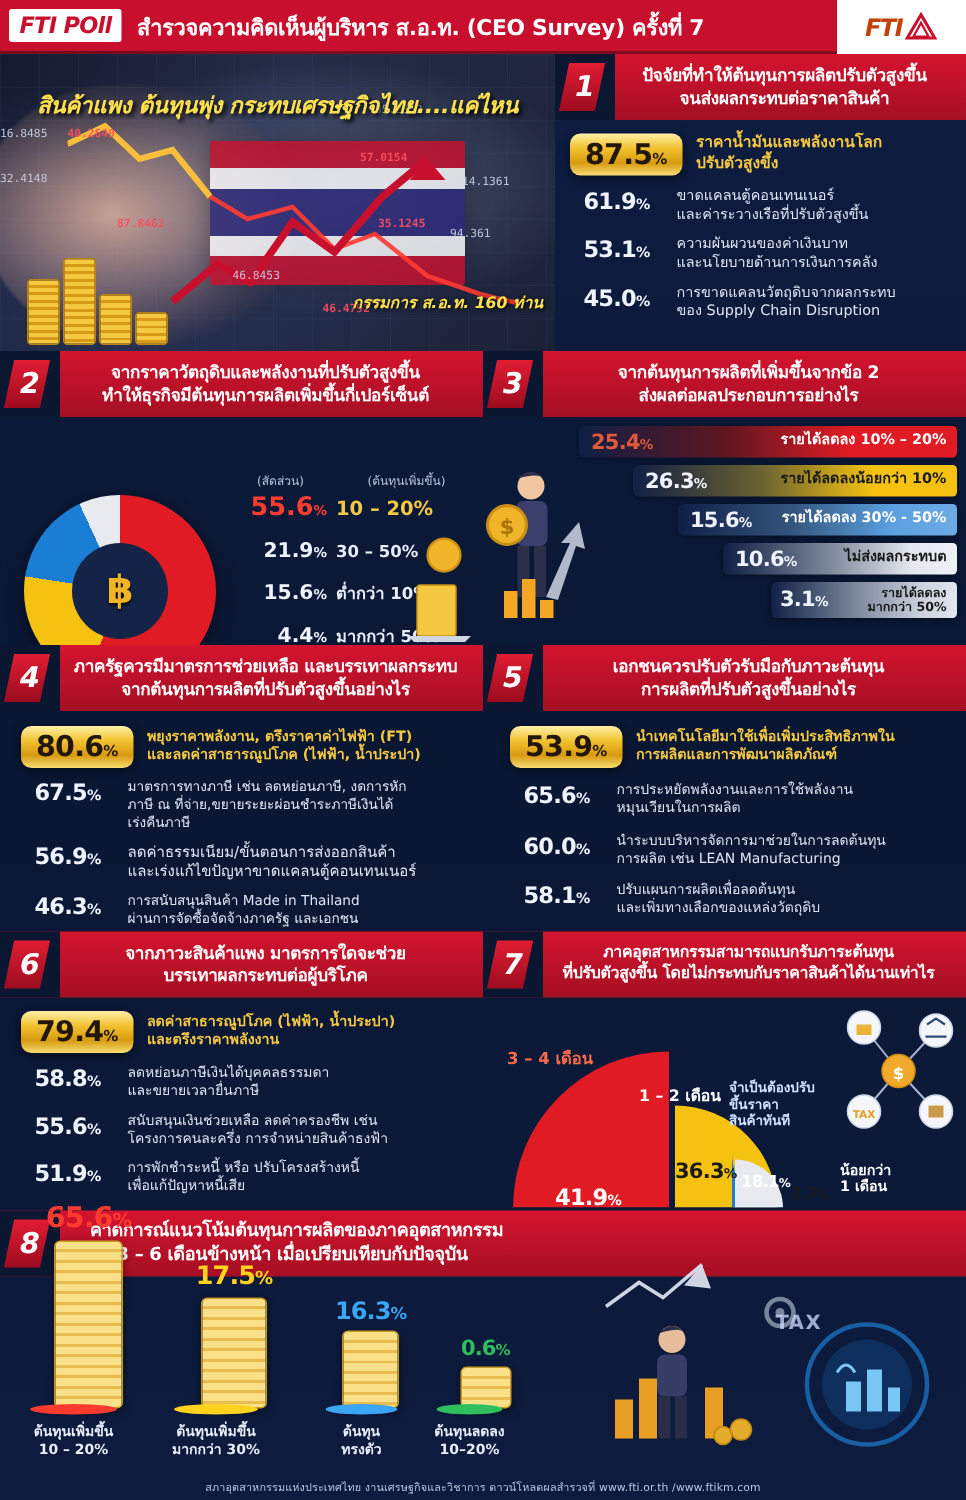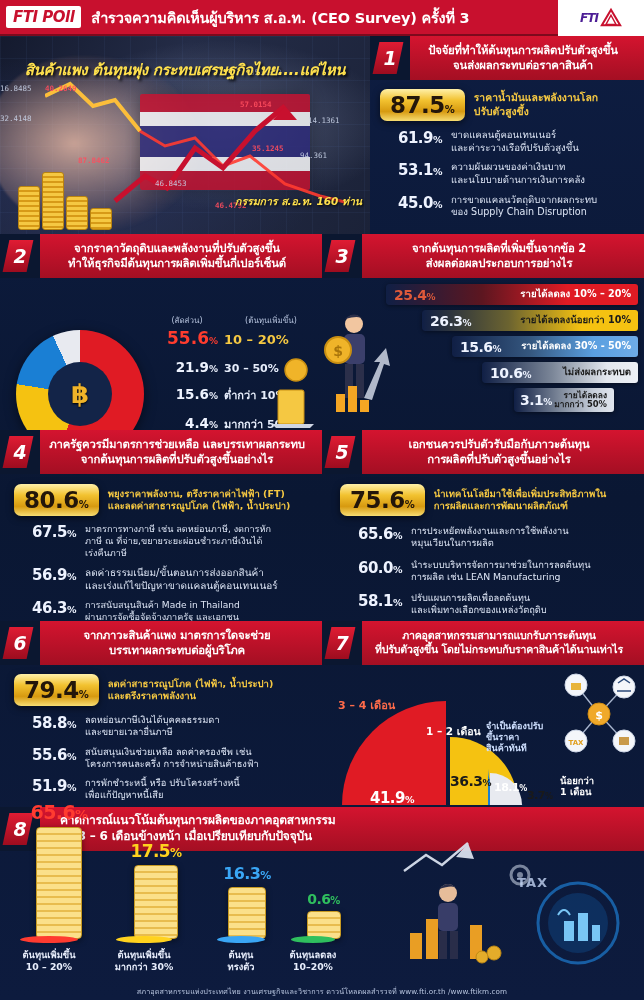--- a/index.html
+++ b/index.html
@@ -16,21 +16,21 @@
   
   .topbar { height: 36px; background: #c8102e; display: flex; align-items: center;
             position: relative; border-bottom: 2px solid #7d0a1d; }
   .poll-badge { margin-left: 6px; background: #fff; color: #c8102e; font-weight: 900;
                 font-size: 15px; padding: 2px 7px; letter-spacing: -0.5px;
                 font-style: italic; border-radius: 2px; }
   .topbar-title { color: #fff; font-weight: 700; font-size: 14.5px; margin-left: 10px;
                   white-space: nowrap; letter-spacing: -0.2px; }
   .fti-logo { position: absolute; right: 0; top: 0; height: 36px; width: 86px;
               background: #fff; display: flex; align-items: center; justify-content: center; gap: 2px; }
-  .fti-txt { color: #4c1d95; font-weight: 900; font-style: italic; font-size: 12px; letter-spacing: -1px; }
+  .fti-txt { color: #c2410c; font-weight: 900; font-style: italic; font-size: 16px; letter-spacing: -1px; }
 
   
   .hero { position: relative; height: 198px; width: 370px; overflow: hidden;
           background: #1a1f33; }
   .hero-bg { position: absolute; inset: 0;
       background:
         radial-gradient(ellipse at 60% 45%, rgba(150,160,190,.45), transparent 55%),
         radial-gradient(ellipse at 20% 70%, rgba(40,50,90,.8), transparent 60%),
         linear-gradient(120deg,#141a2e 0%,#242c47 40%,#1b2238 100%); }
   .hero-grid { position: absolute; inset: 0; opacity: .35;
@@ -72,25 +72,25 @@
          font-size: 11.4px; line-height: 1.32; padding-right: 8px; letter-spacing: -0.2px; }
 
   .row2 { display: flex; width: 644px; }
   .col { width: 322px; position: relative; }
 
   
   .gold-pill { display:inline-flex; align-items:baseline; justify-content:center;
       background: linear-gradient(180deg,#fff0a8 0%,#f2c230 35%,#d79a10 70%,#f7dd72 100%);
       color: #23160a; font-weight: 900; border-radius: 7px; padding: 3px 10px;
       box-shadow: 0 2px 7px rgba(0,0,0,.55); }
-  .gold-pill .n { font-size: 23px; letter-spacing: -0.5px; }
+  .gold-pill .n { font-size: 19px; letter-spacing: -0.5px; }
   .gold-pill .p { font-size: 10px; font-weight: 800; }
   .gold-text { color: #f5c842; font-weight: 800; font-size: 10.4px; line-height: 1.3; }
   .pct { color: #eef3ff; font-weight: 800; font-size: 15px; letter-spacing: -0.5px;
-         text-align: right; white-space: nowrap; }
+         text-align: center; white-space: nowrap; }
   .pct .p { font-size: 9.5px; font-weight: 700; }
   .desc { color: #dde5f5; font-size: 9.6px; line-height: 1.32; }
   .listrow { display: flex; gap: 9px; align-items: flex-start; margin-bottom: 7px; }
   .listrow .pct { width: 62px; flex: 0 0 62px; }
 
   
   .donut-wrap { position: absolute; left: 16px; top: 52px; width: 128px; height: 128px; }
   .donut { width: 128px; height: 128px; border-radius: 50%;
            box-shadow: 0 3px 12px rgba(0,0,0,.5); }
   .donut-hole { position: absolute; left: 32px; top: 32px; width: 64px; height: 64px;
@@ -138,21 +138,21 @@
   .s8-art { position: absolute; right: 8px; bottom: 38px; width: 250px; height: 140px; opacity:.95; }
   .tax-badge { position:absolute; color:#cfe0ff; font-weight:900; font-size:13px; opacity:.75; letter-spacing:1px;}
 </style>
 </head>
 <body>
 
 <div class="page">
 
   <div class="topbar">
     <div class="poll-badge">FTI POll</div>
-    <div class="topbar-title">สำรวจความคิดเห็นผู้บริหาร ส.อ.ท. (CEO Survey) ครั้งที่ 3</div>
+    <div class="topbar-title">สำรวจความคิดเห็นผู้บริหาร ส.อ.ท. (CEO Survey) ครั้งที่ 7</div>
     <div class="fti-logo">
       <span class="fti-txt">FTI</span>
       <svg width="22" height="22" viewBox="0 0 24 24">
         <polygon points="12,3 22,20 2,20" fill="none" stroke="#c8102e" stroke-width="2.2"></polygon>
         <polygon points="12,9 17.5,19 6.5,19" fill="none" stroke="#c8102e" stroke-width="1.6"></polygon>
       </svg>
     </div>
   </div>
 
   <div class="row2">
@@ -172,21 +172,21 @@
         <div class="cstack" style="left:24px;height:58px"></div>
         <div class="cstack" style="left:48px;height:34px"></div>
         <div class="cstack" style="left:72px;height:22px"></div>
       </div>
       <div class="tick" style="left:250px;top:32px">35.2352</div>
       <div class="tick red" style="left:240px;top:64px">57.0154</div>
       <div class="tick" style="left:308px;top:80px">14.1361</div>
       <div class="tick" style="left:300px;top:115px">94.361</div>
       <div class="tick" style="left:155px;top:143px">46.8453</div>
       <div class="tick red" style="left:45px;top:48px">40.2649</div>
-      <div class="tick red" style="left:78px;top:120px">87.8462</div>
+      <div class="tick red" style="left:78px;top:108px">87.8462</div>
       <div class="tick red" style="left:252px;top:108px">35.1245</div>
       <div class="tick red" style="left:215px;top:165px">46.4792</div>
       <div class="tick" style="left:0px;top:48px">16.8485</div>
       <div class="tick" style="left:0px;top:78px">32.4148</div>
       <div class="hero-title">สินค้าแพง  ต้นทุนพุ่ง  กระทบเศรษฐกิจไทย....แค่ไหน</div>
       <div class="hero-sub">กรรมการ ส.อ.ท. 160 ท่าน</div>
     </div>
 
     <div class="col" style="width:274px">
       <div class="banner" style="width:274px">
@@ -305,21 +305,21 @@
           <span class="lbl" style="color:#1a1a1a">รายได้ลดลงน้อยกว่า 10%</span>
         </div>
         <div class="bar" style="width:186px;margin-left:80px;background:linear-gradient(90deg,#101f45 0%,#35577f 42%,#5a9fe0 76%,#6eabe6 100%)">
           <span class="bpct" style="left:8px"><span>15.6</span><span class="p">%</span></span>
           <span class="lbl">รายได้ลดลง 30% - 50%</span>
         </div>
         <div class="bar" style="width:156px;margin-left:110px;background:linear-gradient(90deg,#101f45 0%,#7b8698 45%,#e3e7ee 80%,#eef1f6 100%)">
           <span class="bpct" style="left:8px"><span>10.6</span><span class="p">%</span></span>
           <span class="lbl" style="color:#1a1a1a">ไม่ส่งผลกระทบต</span>
         </div>
-        <div class="bar" style="width:100px;margin-left:142px;height:24px;background:linear-gradient(90deg,#101f45 0%,#7b8698 45%,#c9d0dc 80%,#e1e6ee 100%)">
+        <div class="bar" style="width:124px;margin-left:142px;height:24px;background:linear-gradient(90deg,#101f45 0%,#7b8698 45%,#c9d0dc 80%,#e1e6ee 100%)">
           <span class="bpct" style="left:6px"><span>3.1</span><span class="p">%</span></span>
           <span class="lbl" style="color:#1a1a1a;font-size:8.4px;white-space:pre-line">รายได้ลดลง
 มากกว่า 50%</span>
         </div>
       </div>
     </div>
   </div>
 
   <div class="row2">
     <div class="banner half">
@@ -361,21 +361,21 @@
       </div>
       <div class="listrow">
         <div class="pct"><span>46.3</span><span class="p">%</span></div>
         <div class="desc" style="white-space:pre-line;font-size:9.1px">การสนับสนุนสินค้า Made in Thailand
 ผ่านการจัดซื้อจัดจ้างภาครัฐ และเอกชน</div>
       </div>
     </div>
     <div class="col" style="padding:10px 8px 0 18px">
       <div style="display:flex;gap:9px;align-items:center;margin-bottom:9px">
         <div class="gold-pill">
-          <span class="n">75.6</span>
+          <span class="n">53.9</span>
             <span class="p">%</span>
         </div>
         <div class="gold-text" style="white-space:pre-line;font-size:9.5px">นำเทคโนโลยีมาใช้เพื่อเพิ่มประสิทธิภาพใน
 การผลิตและการพัฒนาผลิตภัณฑ์</div>
       </div>
       <div class="listrow" style="margin-bottom:9px">
         <div class="pct"><span>65.6</span><span class="p">%</span></div>
         <div class="desc" style="white-space:pre-line;font-size:9.3px">การประหยัดพลังงานและการใช้พลังงาน
 หมุนเวียนในการผลิต</div>
       </div>

